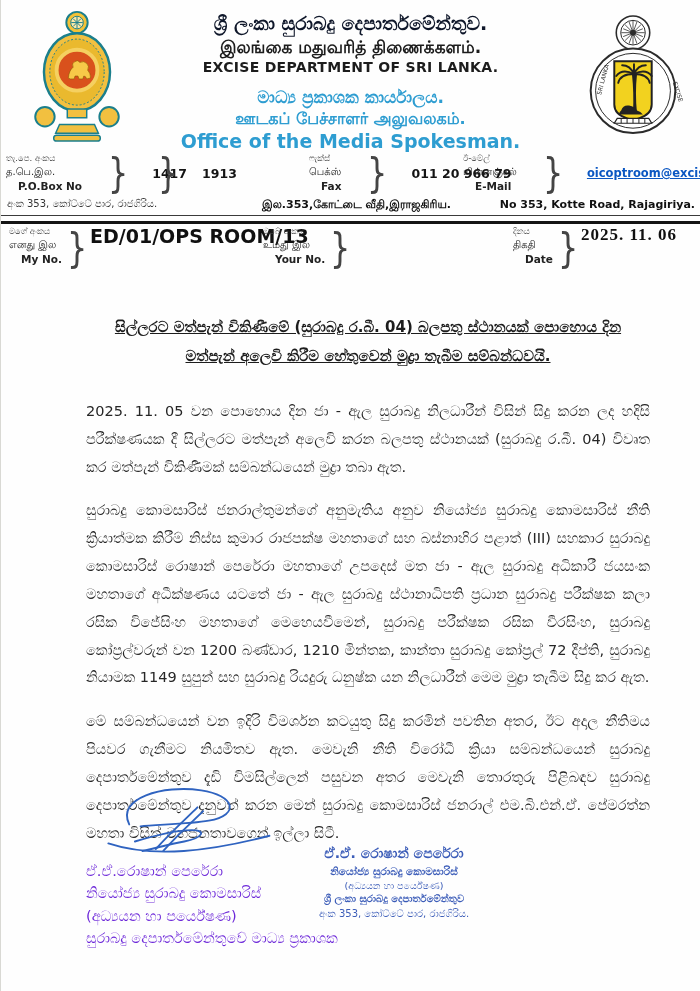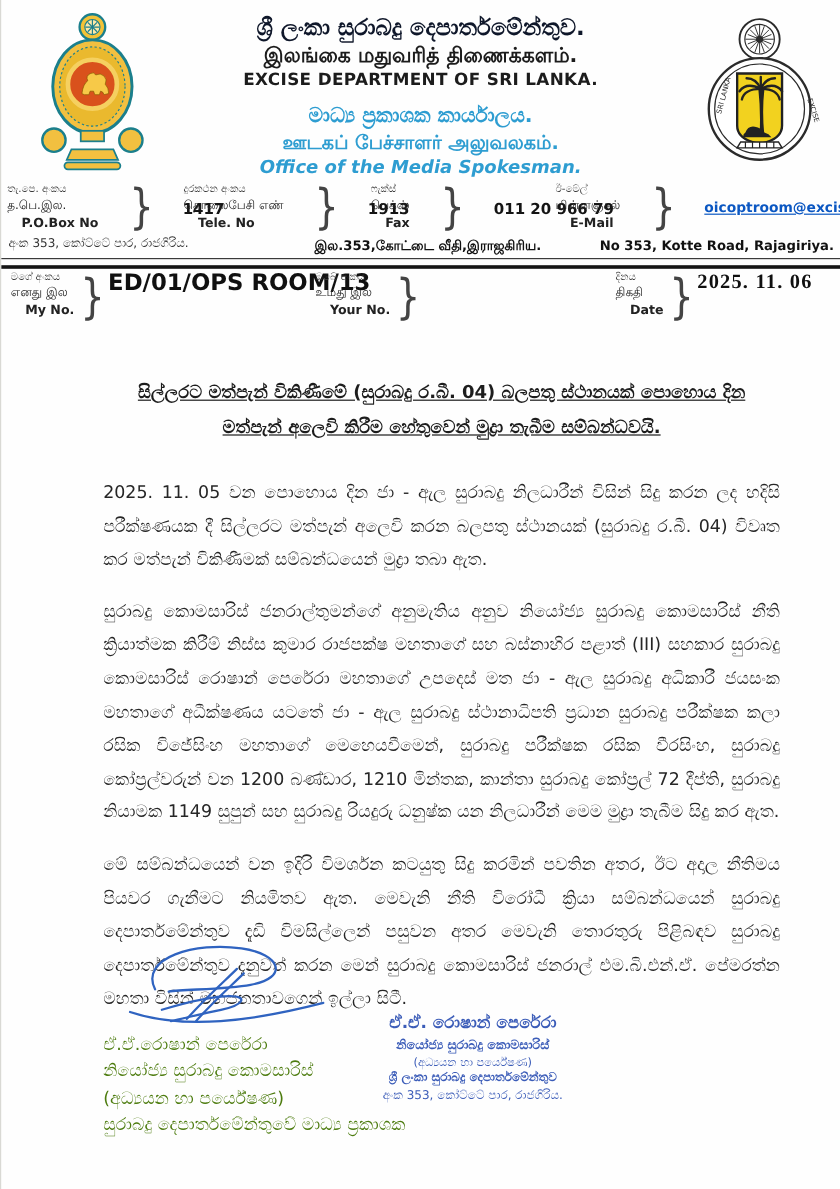--- a/index.html
+++ b/index.html
@@ -20,21 +20,21 @@
 
   
   .emblem{position:absolute;left:26px;top:8px;width:100px;height:136px;}
   .excise-logo{position:absolute;left:582px;top:12px;width:100px;height:128px;}
   .header-center{position:absolute;left:118px;right:118px;top:12px;text-align:center;}
   .h-si1{font-size:19px;font-weight:bold;color:#0f172a;line-height:1.25;}
   .h-ta1{font-size:17px;font-weight:bold;color:#1c1c1c;line-height:1.3;}
   .h-en1{font-size:14px;font-weight:bold;color:#1c1c1c;letter-spacing:.3px;line-height:1.4;}
   .h-si2{font-size:17px;font-weight:bold;color:#2e9dd1;margin-top:9px;line-height:1.3;}
   .h-ta2{font-size:16px;font-weight:bold;color:#2e9dd1;line-height:1.3;}
-  .h-en2{font-size:15px;font-weight:bold;color:#2e9dd1;line-height:1.35;font-style:italic;}
+  .h-en2{font-size:19px;font-weight:bold;color:#2e9dd1;line-height:1.35;}
 
   
   .cgroup{position:absolute;top:148px;display:flex;align-items:center;height:50px;gap:21px;}
   .clabels{display:flex;flex-direction:column;justify-content:center;}
   .l-si{font-size:8.5px;color:#3a3a3a;line-height:1.55;}
   .l-ta{font-size:10px;color:#222;line-height:1.4;}
   .l-en{font-size:10.5px;font-weight:bold;color:#222;line-height:1.4;margin-left:12px;}
   .brace{font-size:40px;font-weight:200;color:#444;transform:scaleX(.8);margin:0 1px 0 3px;
          font-family:"DejaVu Sans Mono","Liberation Mono",monospace;}
   .cvalue{font-weight:bold;font-size:12.5px;color:#141414;white-space:nowrap;}
@@ -62,21 +62,21 @@
   .para.tight{margin-top:16px;}
 
   
   .sig-svg{position:absolute;left:96px;top:782px;width:180px;height:82px;}
   .stamp{position:absolute;left:288px;top:800px;width:210px;text-align:center;color:#3b5cb8;margin-top:44px;}
   .stamp .s1{font-size:14px;font-weight:bold;line-height:1.4;}
   .stamp .s2{font-size:10.5px;font-weight:bold;line-height:1.45;}
   .stamp .s3{font-size:9.5px;line-height:1.4;}
   .stamp .s4{font-size:10px;font-weight:bold;line-height:1.45;}
   .stamp .s5{font-size:10px;line-height:1.4;}
-  .signer{position:absolute;left:85px;top:860px;color:#4d7c0f;}
+  .signer{position:absolute;left:85px;top:860px;color:#6d28d9;}
   .signer div{font-size:14.5px;line-height:1.55;}
 </style>
 </head>
 <body>
 
 <div class="page">
 
   <div class="emblem">
     <svg viewBox="0 0 100 140" width="100" height="136">
       <circle cx="50" cy="15" r="11" fill="#f3c237" stroke="#1b7f8c" stroke-width="2"></circle>
@@ -154,25 +154,20 @@
     <div class="clabels">
       <span class="l-si">තැ.පෙ. අංකය</span>
       <span class="l-ta">த.பெ.இல.</span>
       <span class="l-en">P.O.Box No</span>
     </div>
     <span class="brace">}</span>
     <span class="cvalue">1417</span>
   </div>
 
   <div class="cgroup" style="left:152px;">
-    <div class="clabels">
-      <span class="l-si">දුරකථන අංකය</span>
-      <span class="l-ta">தொலைபேசி எண்</span>
-      <span class="l-en">Tele. No</span>
-    </div>
     <span class="brace">}</span>
     <span class="cvalue">1913</span>
   </div>
 
   <div class="cgroup" style="left:308px;">
     <div class="clabels">
       <span class="l-si">ෆැක්ස්</span>
       <span class="l-ta">பெக்ஸ்</span>
       <span class="l-en">Fax</span>
     </div>

